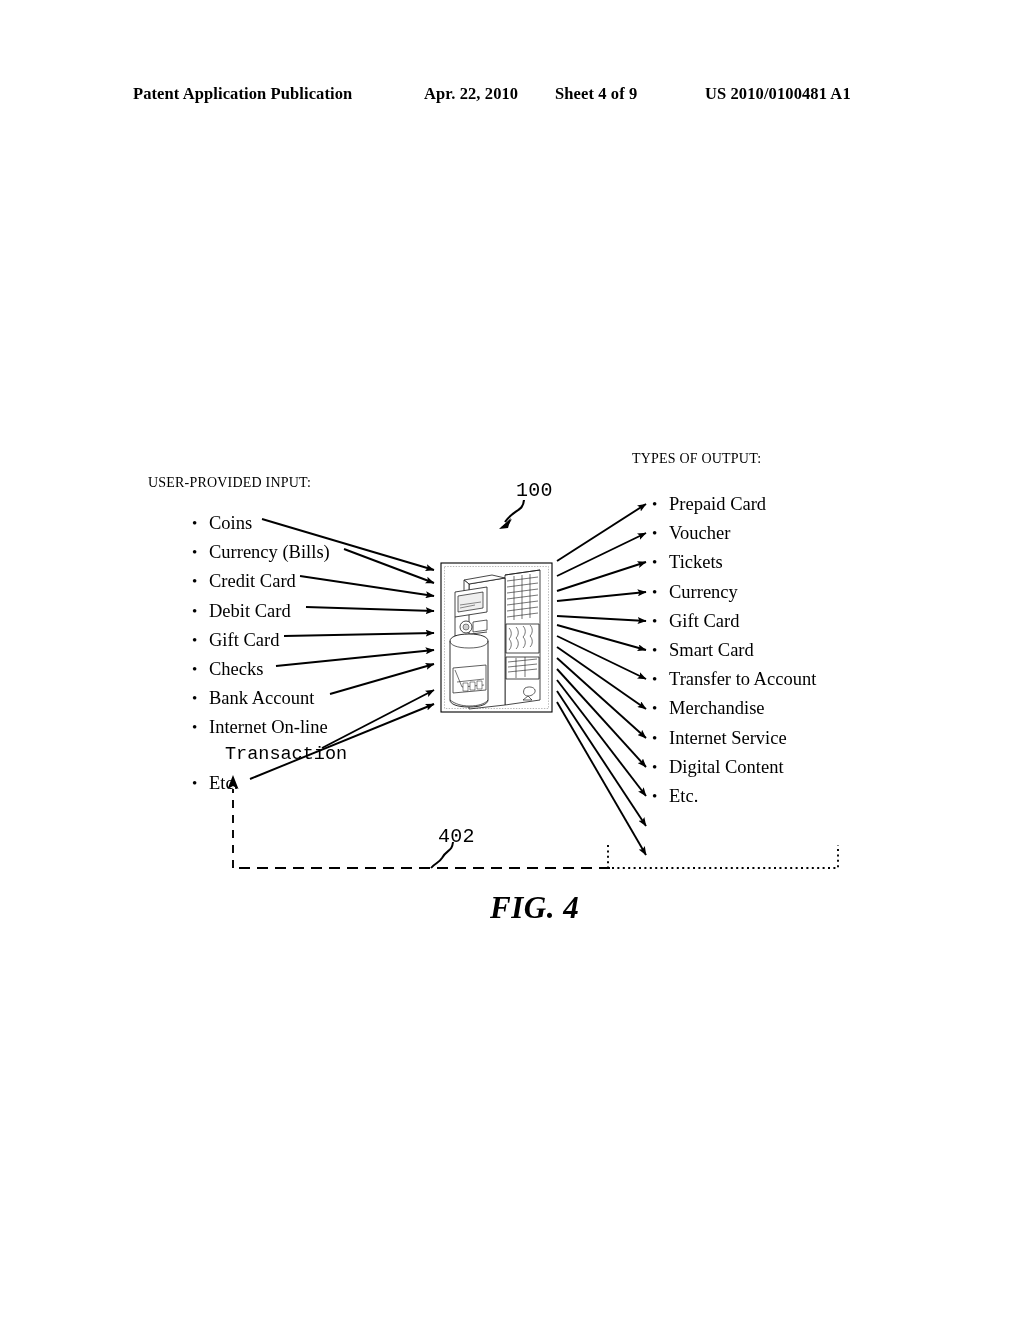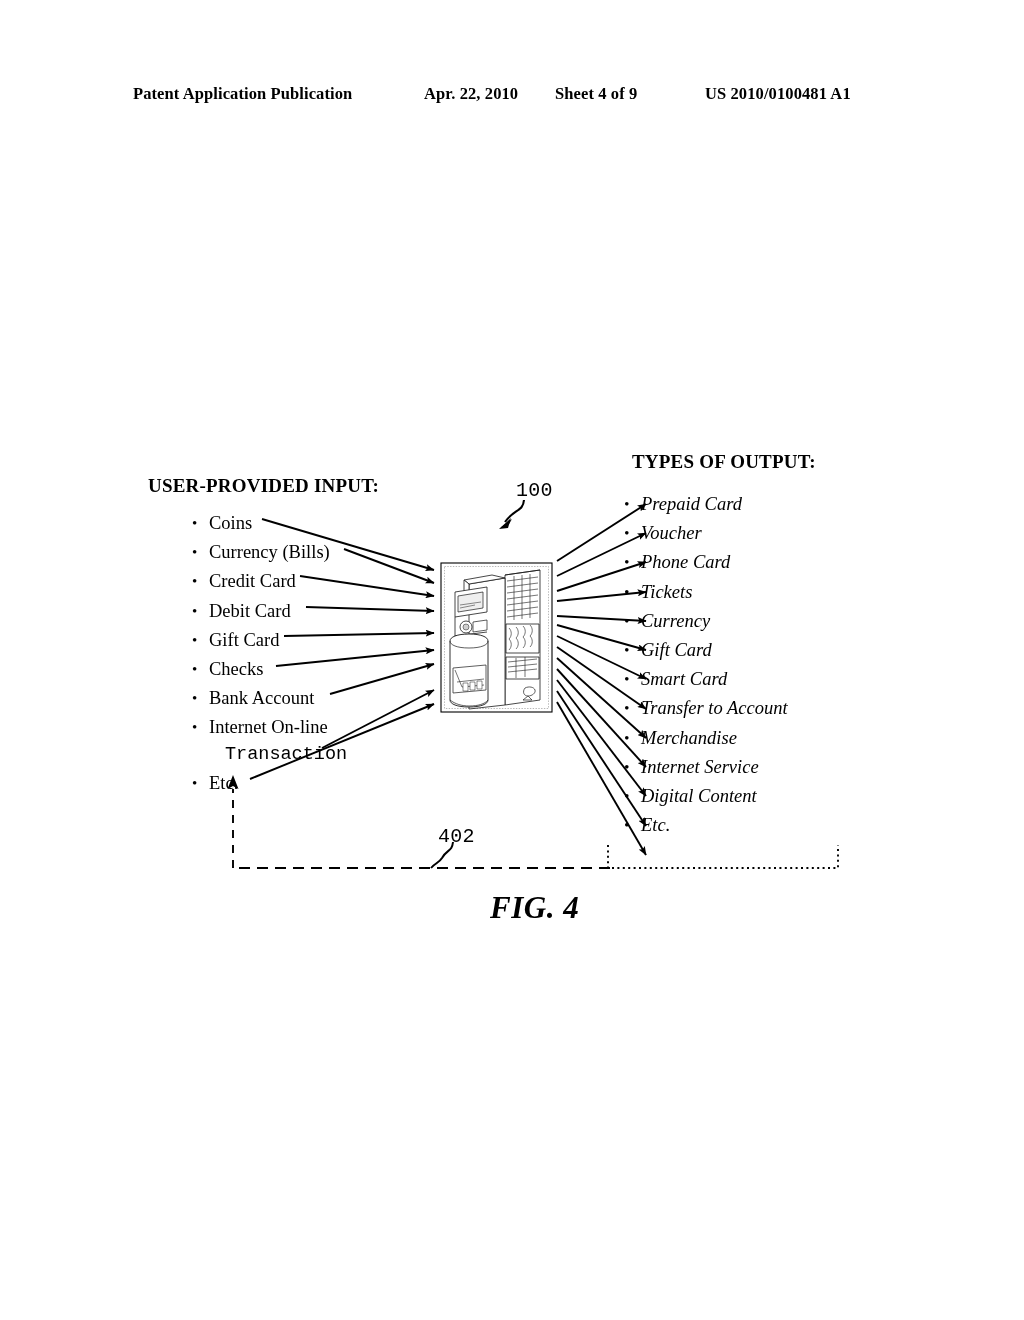--- a/index.html
+++ b/index.html
@@ -60,24 +60,23 @@
   }
   #figure-svg {
     position: absolute;
     left: 0;
     top: 0;
   }
 
   
   .col-heading {
     position: absolute;
-    font-size: 19px;
+    font-size: 14px;
     letter-spacing: 0.2px;
     white-space: nowrap;
-    font-weight: bold;
   }
   #input-heading { left: 148px; top: 475px; }
   #output-heading { left: 632px; top: 451px; }
 
   
   .bullet-list {
     position: absolute;
     list-style: none;
     margin: 0;
     padding: 0;
@@ -104,24 +103,23 @@
   #input-list li.wrap {
     line-height: 28px;
     text-indent: 0;
   }
   #input-list li.wrap .cont {
     display: block;
     padding-left: 16px;
     font-family: Liberation Mono, monospace;
   }
   #output-list {
-    left: 624px;
+    left: 652px;
     top: 490px;
     width: 250px;
-    font-style: italic;
   }
 
   
   .ref-num {
     position: absolute;
     font-family: Liberation Mono, monospace;
     font-size: 20px;
     letter-spacing: 0.3px;
   }
   #ref-100 { left: 516px; top: 479px; }
@@ -279,21 +277,20 @@
     <li><span>Gift Card</span></li>
     <li><span>Checks</span></li>
     <li><span>Bank Account</span></li>
     <li class="wrap"><span>Internet On-line</span><span class="cont">Transaction</span></li>
     <li><span>Etc.</span></li>
   </ul>
 
   <ul class="bullet-list" id="output-list">
     <li><span>Prepaid Card</span></li>
     <li><span>Voucher</span></li>
-    <li><span>Phone Card</span></li>
     <li><span>Tickets</span></li>
     <li><span>Currency</span></li>
     <li><span>Gift Card</span></li>
     <li><span>Smart Card</span></li>
     <li><span>Transfer to Account</span></li>
     <li><span>Merchandise</span></li>
     <li><span>Internet Service</span></li>
     <li><span>Digital Content</span></li>
     <li><span>Etc.</span></li>
   </ul>

